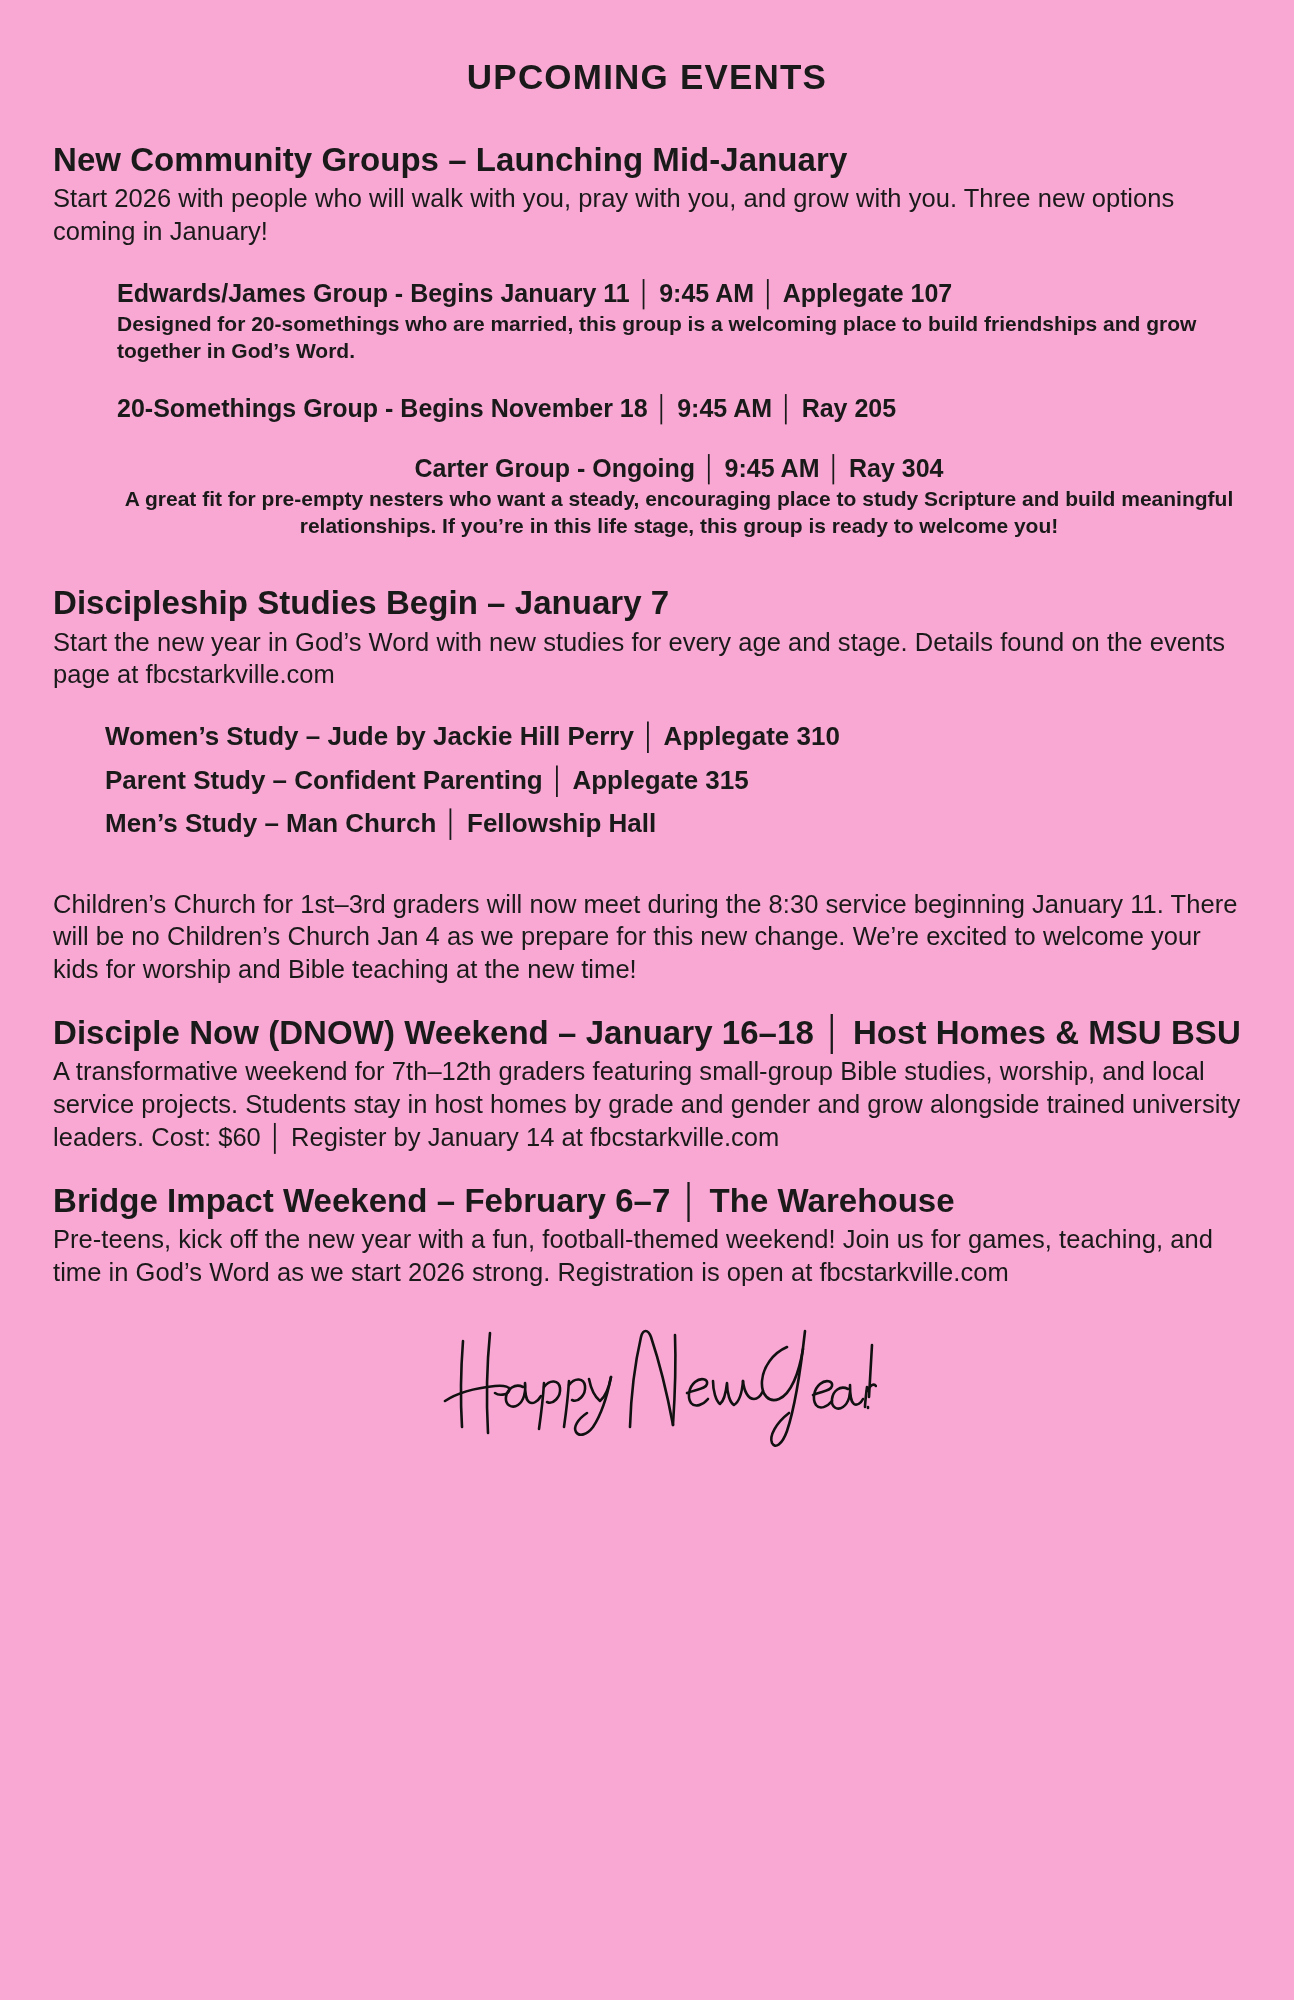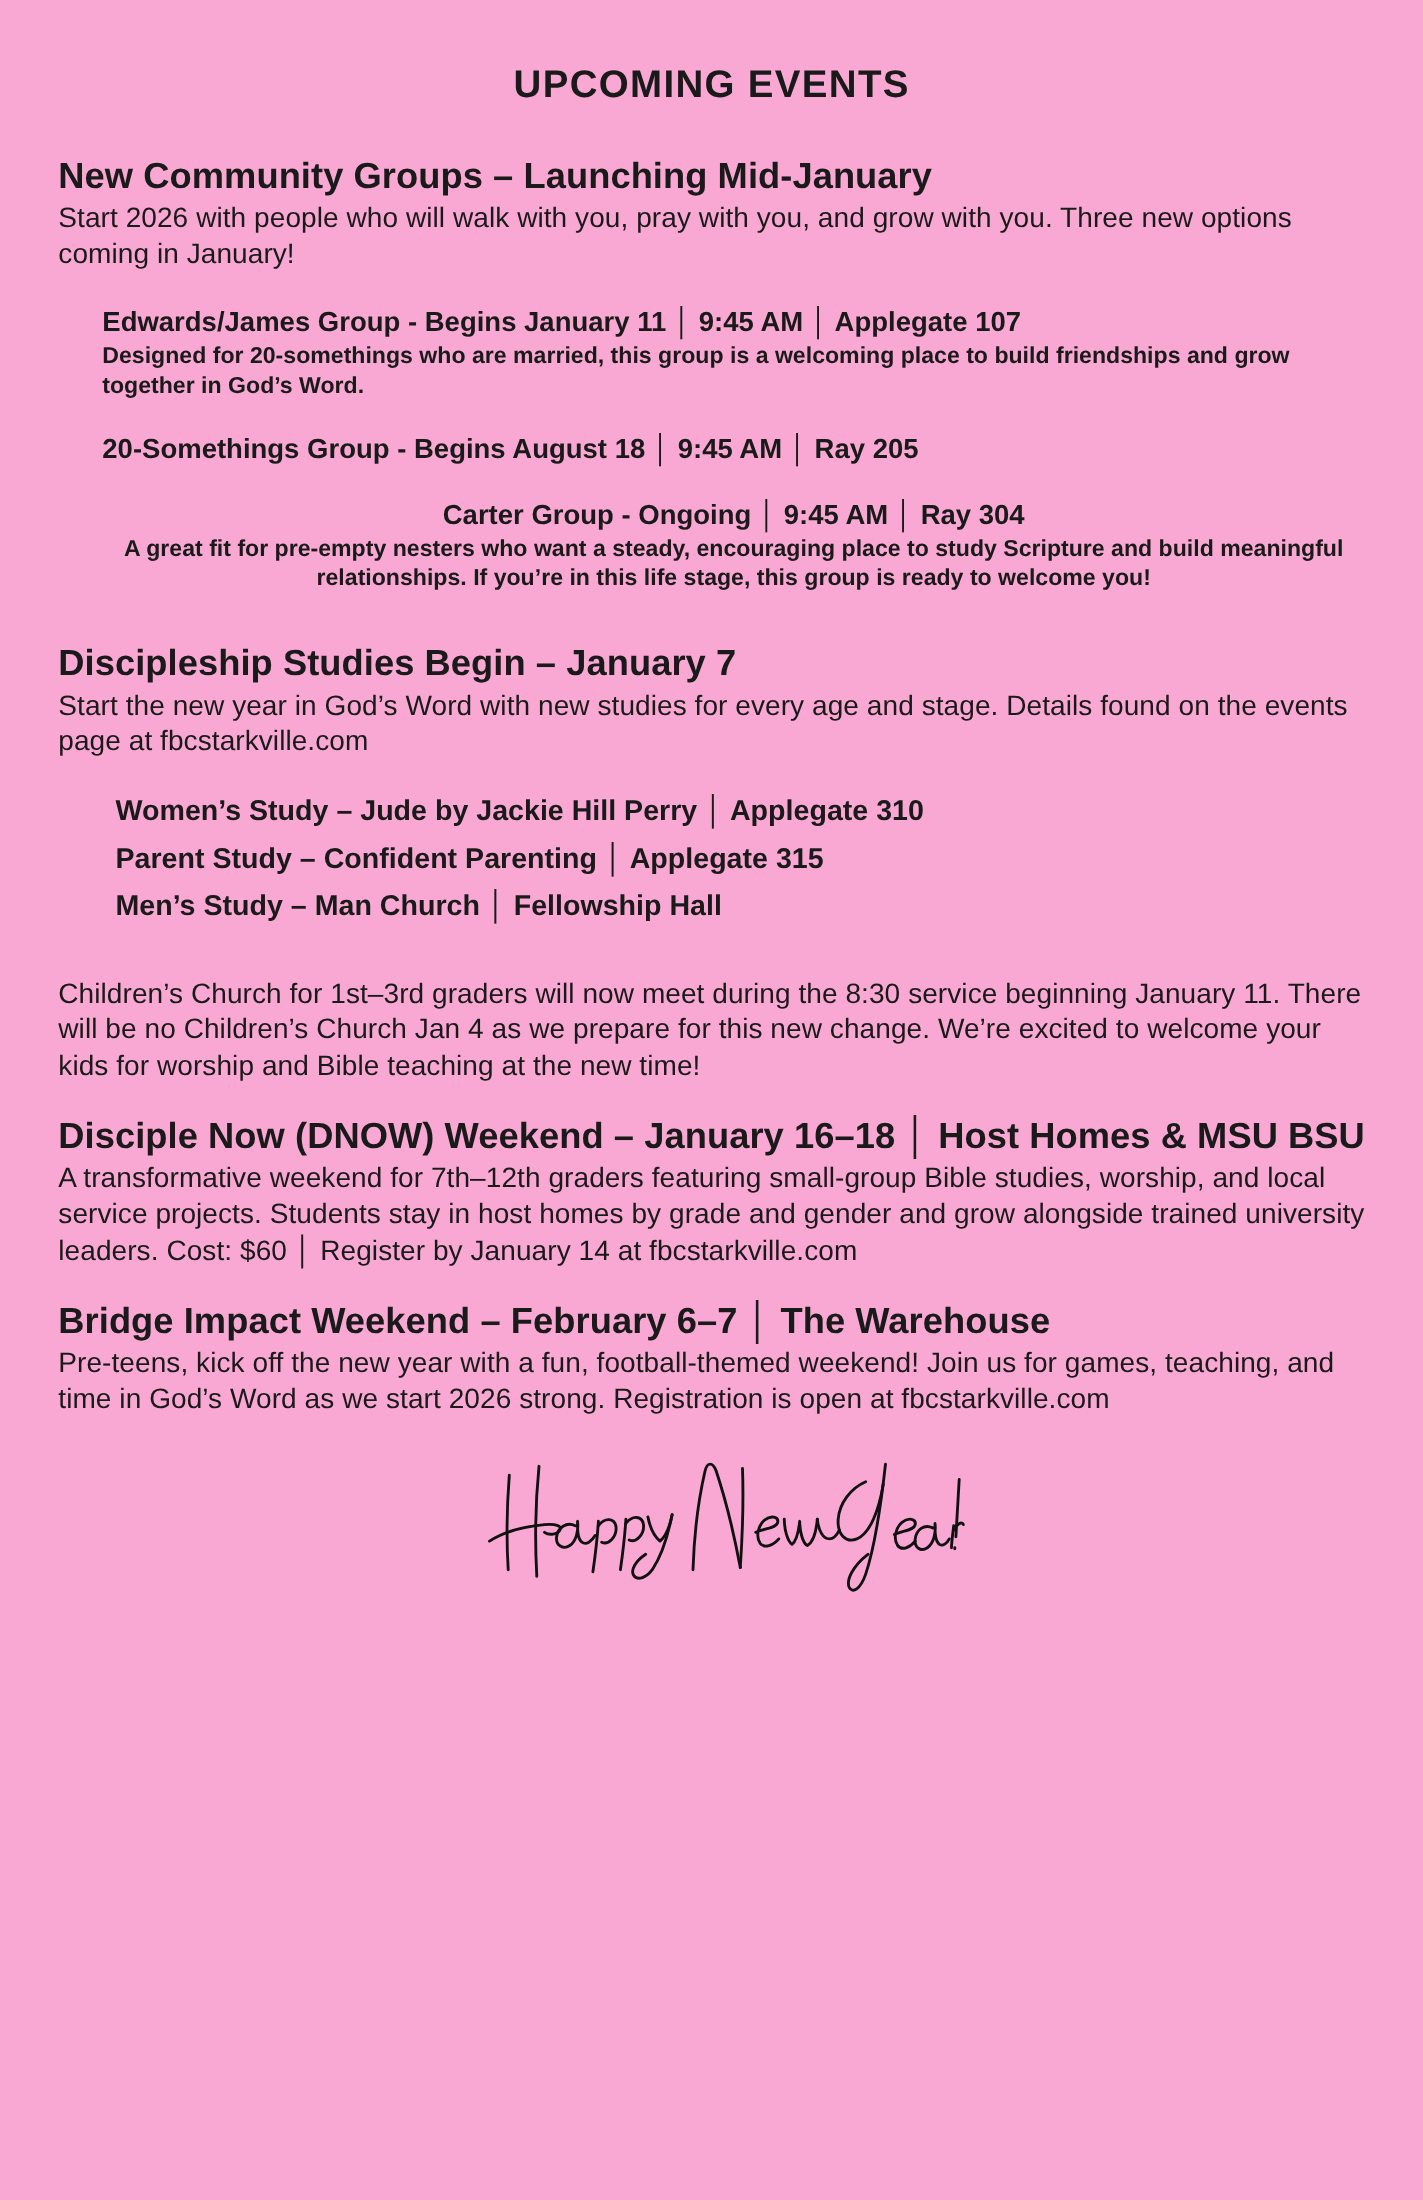--- a/index.html
+++ b/index.html
@@ -53,20 +53,21 @@
     letter-spacing: 0.05px;
     margin: 0;
     color: #1a1a1a;
   }
   .subgroups {
     margin-top: 30px;
     margin-left: 40px;
   }
   .subgroup {
     margin-bottom: 28px;
+    margin-left: 24px;
   }
   .subgroup:last-child {
     margin-bottom: 4px;
     text-align: center;
   }
   .sub-head {
     font-size: 25px;
     font-weight: 700;
     line-height: 1.26;
     margin: 0 0 2px 0;
@@ -120,21 +121,21 @@
   <div class="section">
     <div class="sec-head">New Community Groups – Launching Mid-January</div>
     <div class="sec-body">Start 2026 with people who will walk with you, pray with you, and grow with you. Three new options coming in January!</div>
 
     <div class="subgroups">
       <div class="subgroup">
         <div class="sub-head">Edwards/James Group - Begins January 11 │ 9:45 AM │ Applegate 107</div>
         <div class="sub-body">Designed for 20-somethings who are married, this group is a welcoming place to build friendships and grow together in God’s Word.</div>
       </div>
       <div class="subgroup">
-        <div class="sub-head">20-Somethings Group - Begins August 18 │ 9:45 AM │ Ray 205</div>
+        <div class="sub-head">20-Somethings Group - Begins November 18 │ 9:45 AM │ Ray 205</div>
       </div>
       <div class="subgroup">
         <div class="sub-head">Carter Group - Ongoing │ 9:45 AM │ Ray 304</div>
         <div class="sub-body">A great fit for pre-empty nesters who want a steady, encouraging place to study Scripture and build meaningful relationships. If you’re in this life stage, this group is ready to welcome you!</div>
       </div>
     </div>
   </div>
 
   <div class="spacer-after-groups"></div>
 

